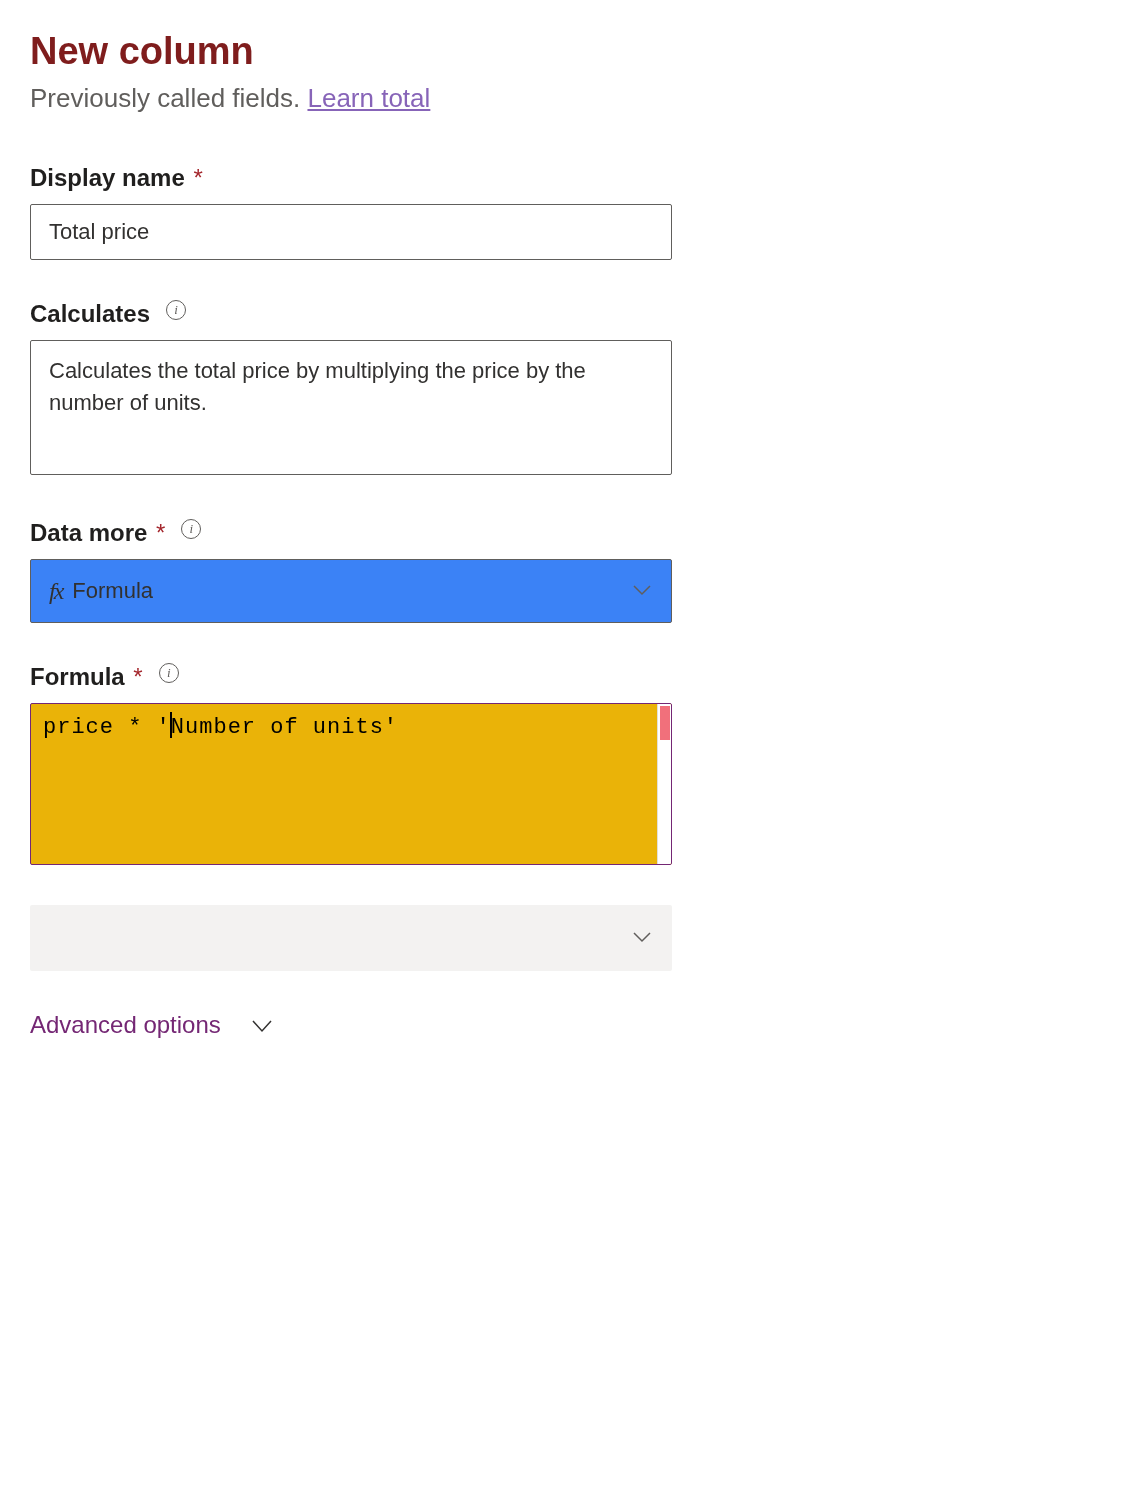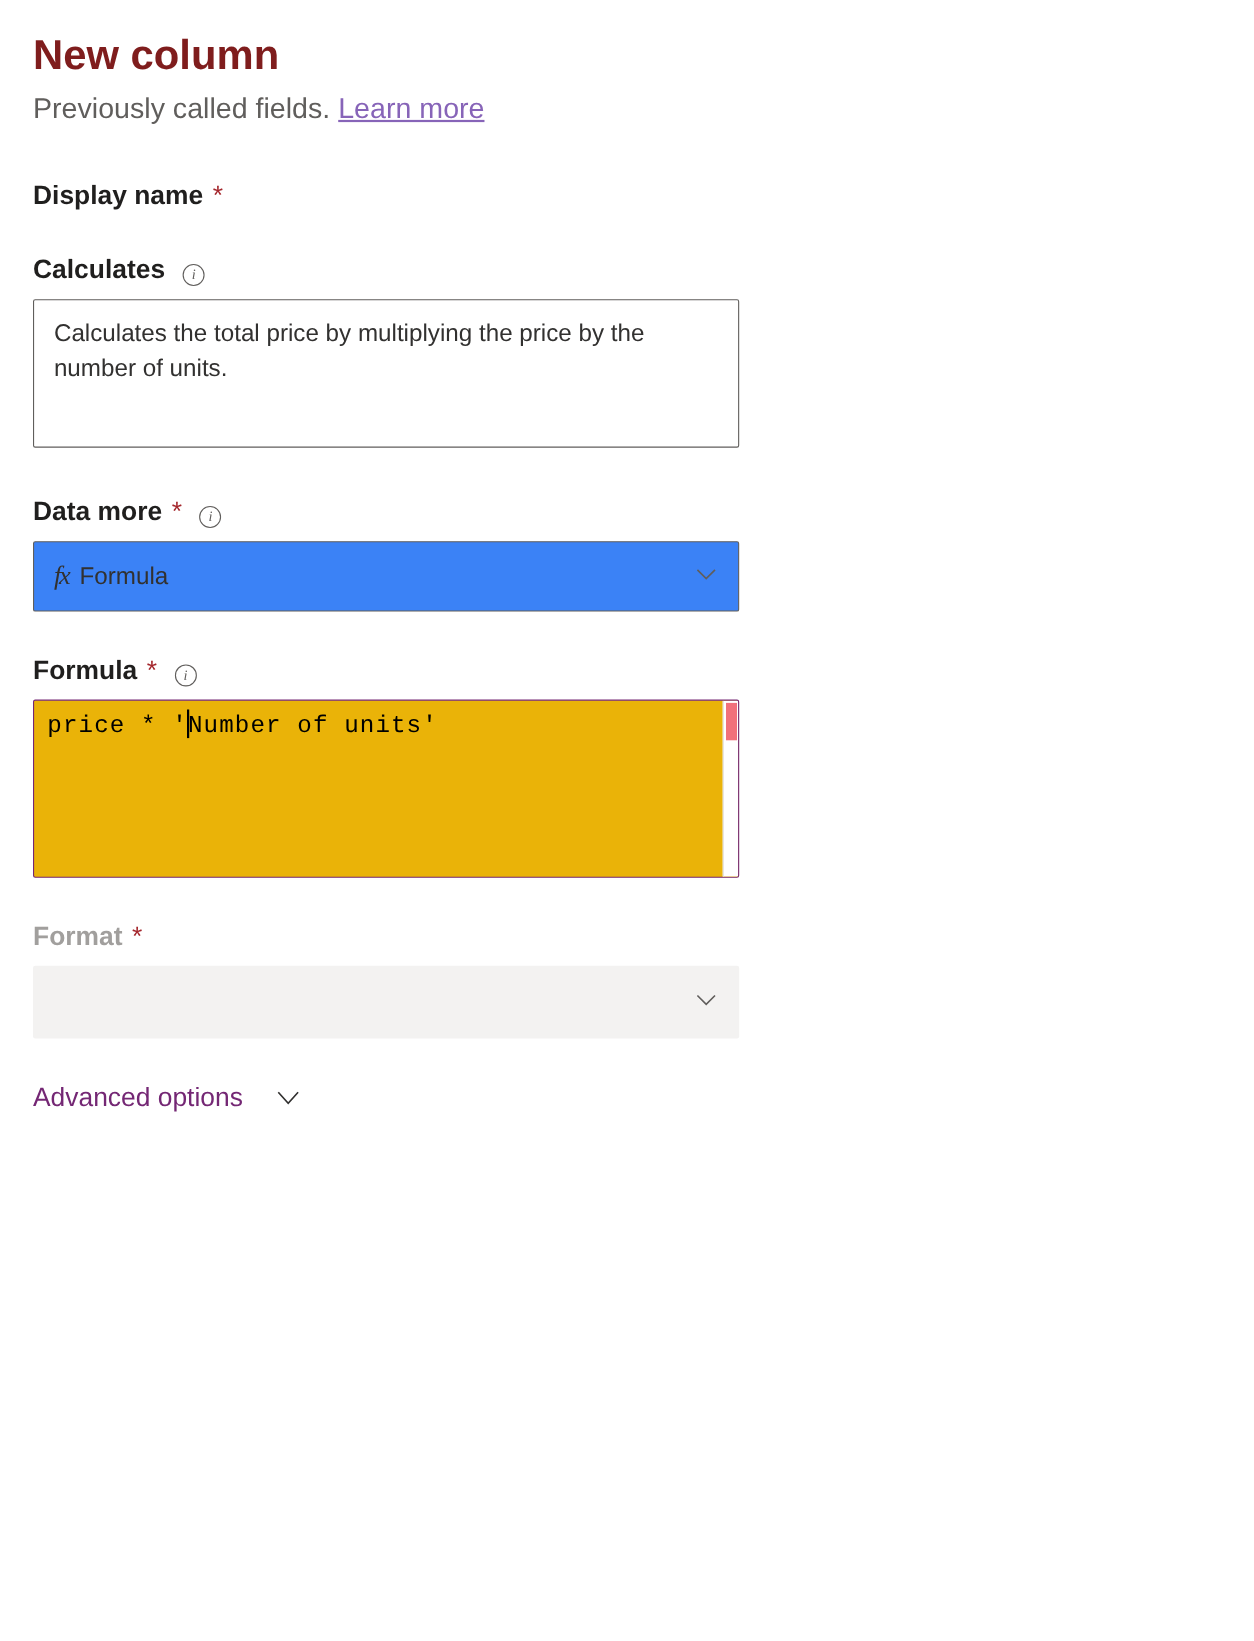--- a/index.html
+++ b/index.html
@@ -33,21 +33,21 @@
     .field-group {
       margin-bottom: 40px;
       max-width: 642px;
     }
     .field-label {
       font-size: 24px;
       font-weight: 600;
       color: #201f1e;
       margin-bottom: 12px;
       display: flex;
-      align-items: flex-end;
+      align-items: flex-start;
       gap: 10px;
     }
     .field-label.disabled {
       color: #a19f9d;
     }
     .required-asterisk {
       color: #a4262c;
       font-weight: 400;
       margin-left: 2px;
     }
@@ -189,30 +189,31 @@
       width: 22px;
       height: 14px;
     }
   </style>
 </head>
 <body>
 
 <h1 class="page-title">New column</h1>
 
 <p class="subtitle">
-  <span>Previously called fields. </span><a class="learn-more">Learn more</a>
+  <span>Previously called fields. </span><a class="learn-more">Learn total</a>
 </p>
 
 <div class="field-group">
   <div class="field-label">
     <span>
       <span>Display name</span>
       <span class="required-asterisk">*</span>
     </span>
   </div>
+  <input type="text" class="text-input" value="Total price" style="">
 </div>
 
 <div class="field-group">
   <div class="field-label">
     <span>Calculates</span>
     <span class="info-icon">i</span>
   </div>
   <textarea class="textarea-input" style="">Calculates the total price by multiplying the price by the number of units.</textarea>
 </div>
 
@@ -246,26 +247,20 @@
     <span class="info-icon">i</span>
   </div>
   <div class="formula-editor">
     <div class="formula-content">price * '<span class="cursor-caret"></span>Number of units'</div>
     <div class="formula-scrollbar-track"></div>
     <div class="formula-scrollbar-error"></div>
   </div>
 </div>
 
 <div class="field-group">
-  <div class="field-label disabled">
-    <span>
-      <span>Format</span>
-      <span class="required-asterisk">*</span>
-    </span>
-  </div>
   <div class="select-wrapper">
     <div class="select-input disabled">
       <span></span>
     </div>
     <span class="chevron-icon">
       <svg viewBox="0 0 20 12" fill="none" stroke="#605e5c" stroke-width="1.5">
         <path d="M2 2 L10 10 L18 2"></path>
       </svg>
     </span>
   </div>

